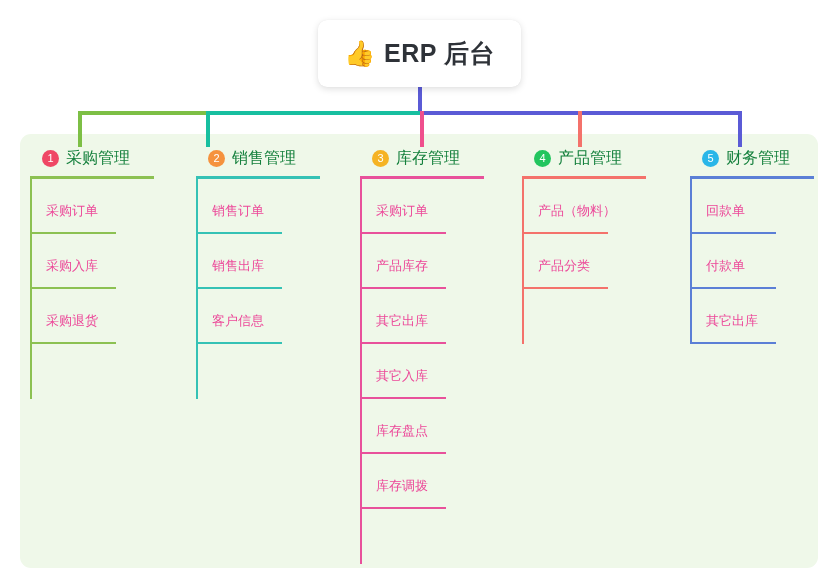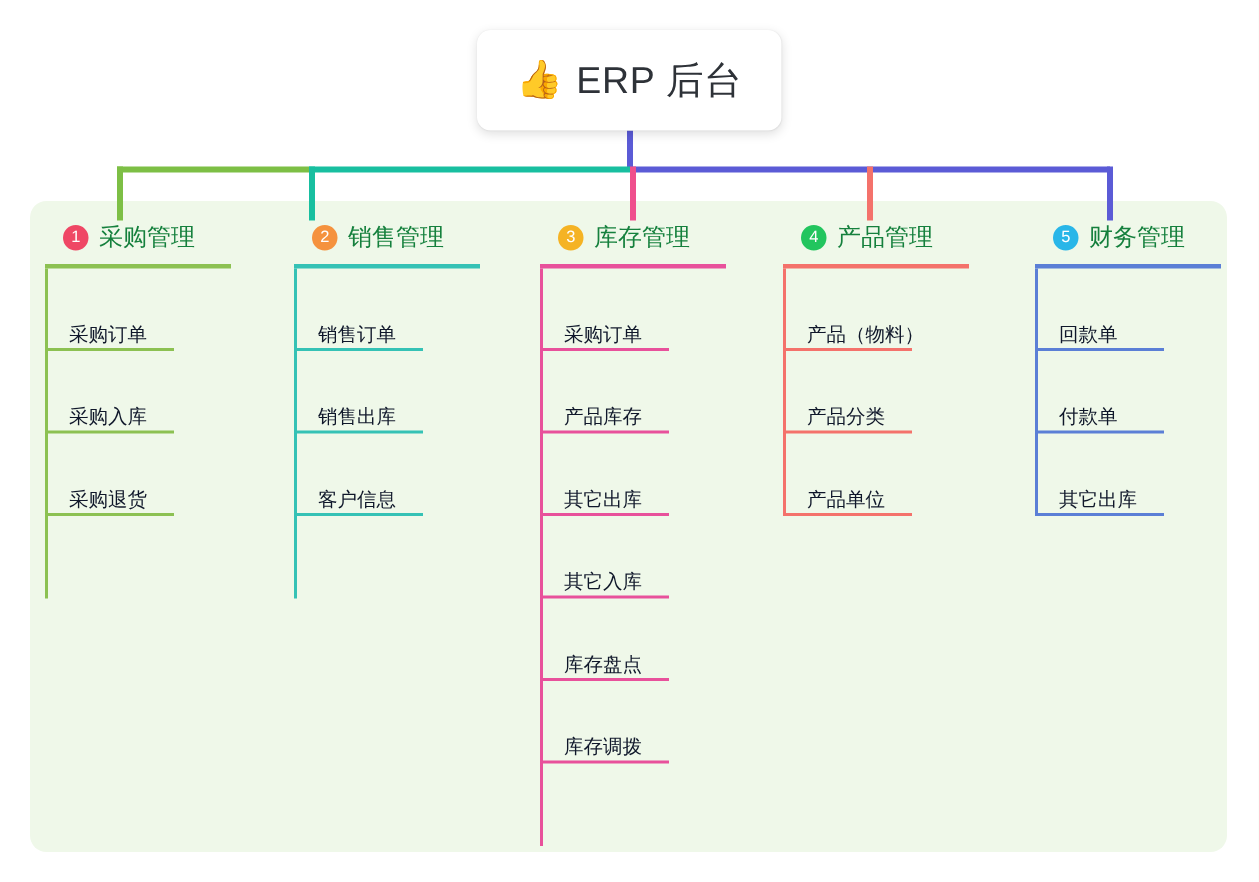--- a/index.html
+++ b/index.html
@@ -35,20 +35,21 @@
   #root-card .thumb {
     font-size: 25px;
     line-height: 1;
     color: #f0b429;
   }
   #root-card .root-title {
     font-size: 25px;
     color: #2e3238;
     letter-spacing: 0.5px;
     white-space: nowrap;
+    font-weight: bold;
   }
 
   
   .conn {
     position: absolute;
     z-index: 2;
   }
   .vstem {
     width: 4px;
   }
@@ -115,23 +116,23 @@
   }
   .leaf {
     position: relative;
     height: 55px;
     box-sizing: border-box;
     margin-left: 0px;
   }
   .leaf-label {
     position: absolute;
     left: 16px;
-    bottom: 2px;
+    bottom: 14px;
     font-size: 13px;
-    color: #0f172a;
+    color: #ec4899;
     white-space: nowrap;
     text-align: right;
   }
   .leaf-underline {
     position: absolute;
     left: 0px;
     bottom: 0;
     height: 2px;
     width: 86px;
   }
@@ -246,24 +247,20 @@
       <div class="leaves">
         <div class="spine" style="background: rgb(244, 114, 107); height: 165px;"></div>
         <div class="leaf">
           <span class="leaf-label">产品（物料）</span>
           <div class="leaf-underline" style="background: rgb(244, 114, 107);"></div>
         </div>
         <div class="leaf">
           <span class="leaf-label">产品分类</span>
           <div class="leaf-underline" style="background: rgb(244, 114, 107);"></div>
         </div>
-        <div class="leaf">
-          <span class="leaf-label">产品单位</span>
-          <div class="leaf-underline" style="background: rgb(244, 114, 107);"></div>
-        </div>
       </div>
     </div>
     <div class="column" style="left: 690px;">
       <div class="col-header">
         <span class="badge" style="background: rgb(41, 182, 232);">5</span>
         <span class="col-title">财务管理</span>
       </div>
       <div class="col-underline" style="background: rgb(91, 127, 214);"></div>
       <div class="leaves">
         <div class="spine" style="background: rgb(91, 127, 214); height: 165px;"></div>

